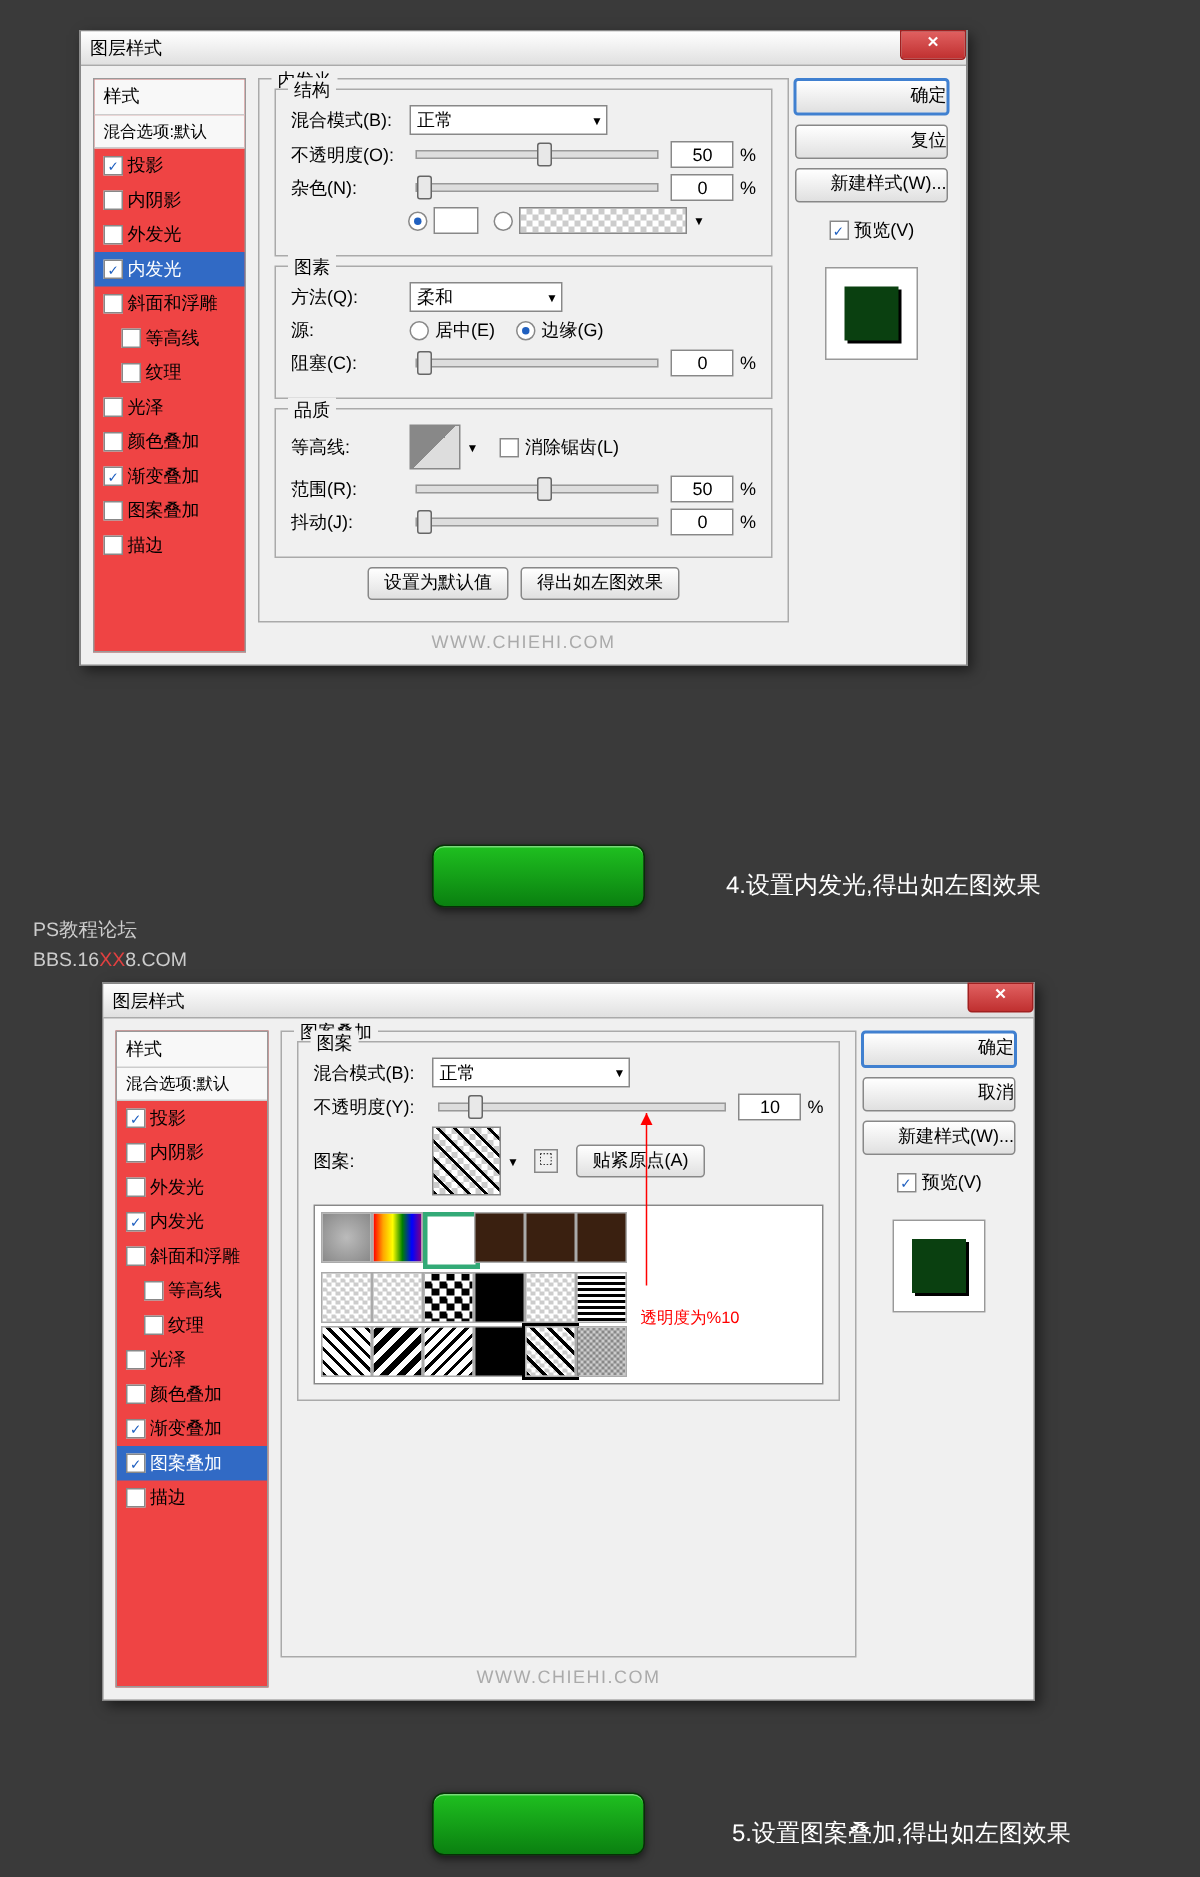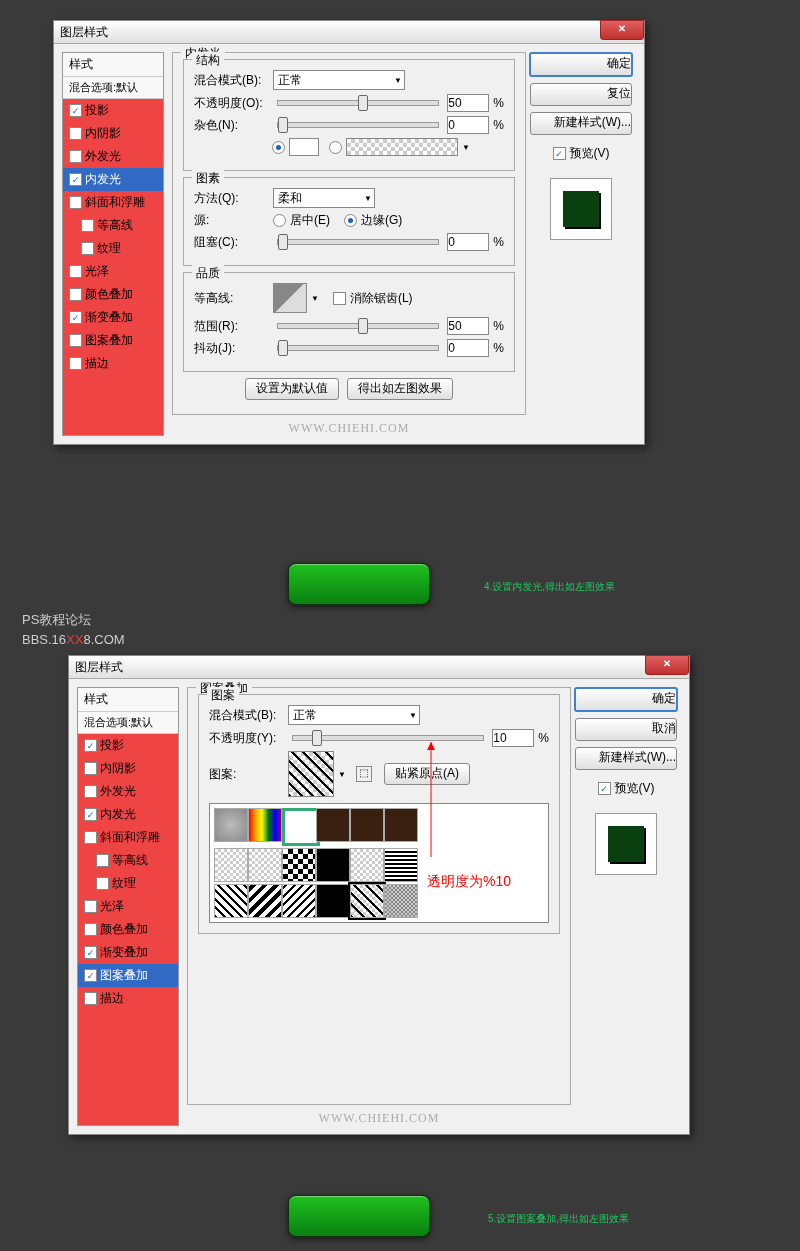--- a/index.html
+++ b/index.html
@@ -16,42 +16,42 @@
 .chk{width:11px;height:11px;border:1px solid #888;background:#fff;display:inline-flex;align-items:center;justify-content:center;font-size:9px;color:#2060c0}
 .main-col{flex:1}
 .fieldset{border:1px solid #aaa;padding:6px 10px 10px;margin-bottom:6px;position:relative}
 .fieldset .legend{position:absolute;top:-8px;left:8px;background:#f0f0f0;padding:0 4px;font-size:12px}
 .row{display:flex;align-items:center;margin:4px 0;gap:4px}
 .row .lbl{width:75px;text-align:left}
 .select{border:1px solid #888;background:#fff;height:18px;padding:0 16px 0 4px;position:relative;display:inline-flex;align-items:center;min-width:80px}
 .select::after{content:"▼";position:absolute;right:2px;font-size:8px}
 .slider{flex:1;height:4px;background:#ddd;border:1px solid #999;position:relative;margin:0 4px}
 .slider .thumb{position:absolute;width:8px;height:14px;background:#e8e8e8;border:1px solid #666;top:-6px;border-radius:2px}
-.numbox{width:40px;height:16px;border:1px solid #888;background:#fff;line-height:16px}
+.numbox{width:40px;height:16px;border:1px solid #888;background:#fff;text-align:center;line-height:16px}
 .radio{width:11px;height:11px;border:1px solid #888;border-radius:50%;background:#fff;display:inline-flex;align-items:center;justify-content:center}
 .radio.on::after{content:"";width:5px;height:5px;background:#2060c0;border-radius:50%}
 .swatch{width:28px;height:16px;border:1px solid #888;background:#fff}
 .grad-swatch{width:110px;height:16px;border:1px solid #888;background:repeating-conic-gradient(#ccc 0 25%,#fff 0 50%) 0 0/8px 8px}
 .right-col{width:110px;display:flex;flex-direction:column;gap:6px;align-items:center}
 .btn{width:100px;height:21px;border:1px solid #888;background:linear-gradient(#fff,#e0e0e0);border-radius:3px;text-align:right;line-height:19px;cursor:pointer}
 .btn.primary{border:2px solid #4080d0}
 .preview-box{width:60px;height:60px;background:#fff;border:1px solid #999;margin-top:6px;display:flex;align-items:center;justify-content:center}
 .preview-inner{width:36px;height:36px;background:#0a4010;box-shadow:2px 2px 0 #000}
 .btn-flat{height:20px;padding:0 10px;border:1px solid #888;background:linear-gradient(#fff,#e0e0e0);border-radius:3px;line-height:18px;cursor:pointer}
-.watermark{text-align:center;color:#aaa;font-family:Liberation Serif, serif;letter-spacing:1px;margin-top:6px}
+.watermark{text-align:center;color:#aaa;font-family:Liberation Sans, sans-serif;letter-spacing:1px;margin-top:6px}
 .green-btn{position:absolute;width:140px;height:40px;background:linear-gradient(#1fc020,#0a8010);border:1px solid #063006;border-radius:8px;box-shadow:0 2px 6px rgba(0,0,0,0.6),inset 0 1px 0 rgba(255,255,255,0.4)}
-.caption{position:absolute;color:#22c55e;font-size:10px}
+.caption{position:absolute;color:#ffffff;font-size:16px}
 .forum-txt{position:absolute;color:#ccc;font-size:13px;line-height:1.5}
 .forum-txt .red{color:#e04040}
 .pattern-prev{width:44px;height:44px;border:1px solid #888;background:repeating-conic-gradient(#ccc 0 25%,#fff 0 50%) 0 0/8px 8px;position:relative}
 .pattern-prev::after{content:"";position:absolute;inset:0;background:repeating-linear-gradient(45deg,#000 0 2px,transparent 2px 8px)}
 .pattern-picker{border:1px solid #888;background:#fff;padding:4px;display:grid;grid-template-columns:repeat(6,32px);gap:2px;margin-top:6px}
 .p-cell{width:32px;height:32px;border:1px solid #aaa;background:repeating-conic-gradient(#ccc 0 25%,#fff 0 50%) 0 0/6px 6px}
 .p-cell.sel{outline:2px solid #000}
-.arrow-red{position:absolute;color:#f00;font-size:14px;line-height:1.4}
+.arrow-red{position:absolute;color:#f00;font-size:11px;line-height:1.4}
 .contour-box{width:32px;height:28px;border:1px solid #888;background:linear-gradient(135deg,#888 50%,#ddd 50%)}
 </style>
 </head>
 <body>
 
 <div class="dialog" style="left:53px;top:20px;width:590px">
   <div class="titlebar">
     <span>图层样式</span>
     <div class="close-btn">✕</div>
   </div>

